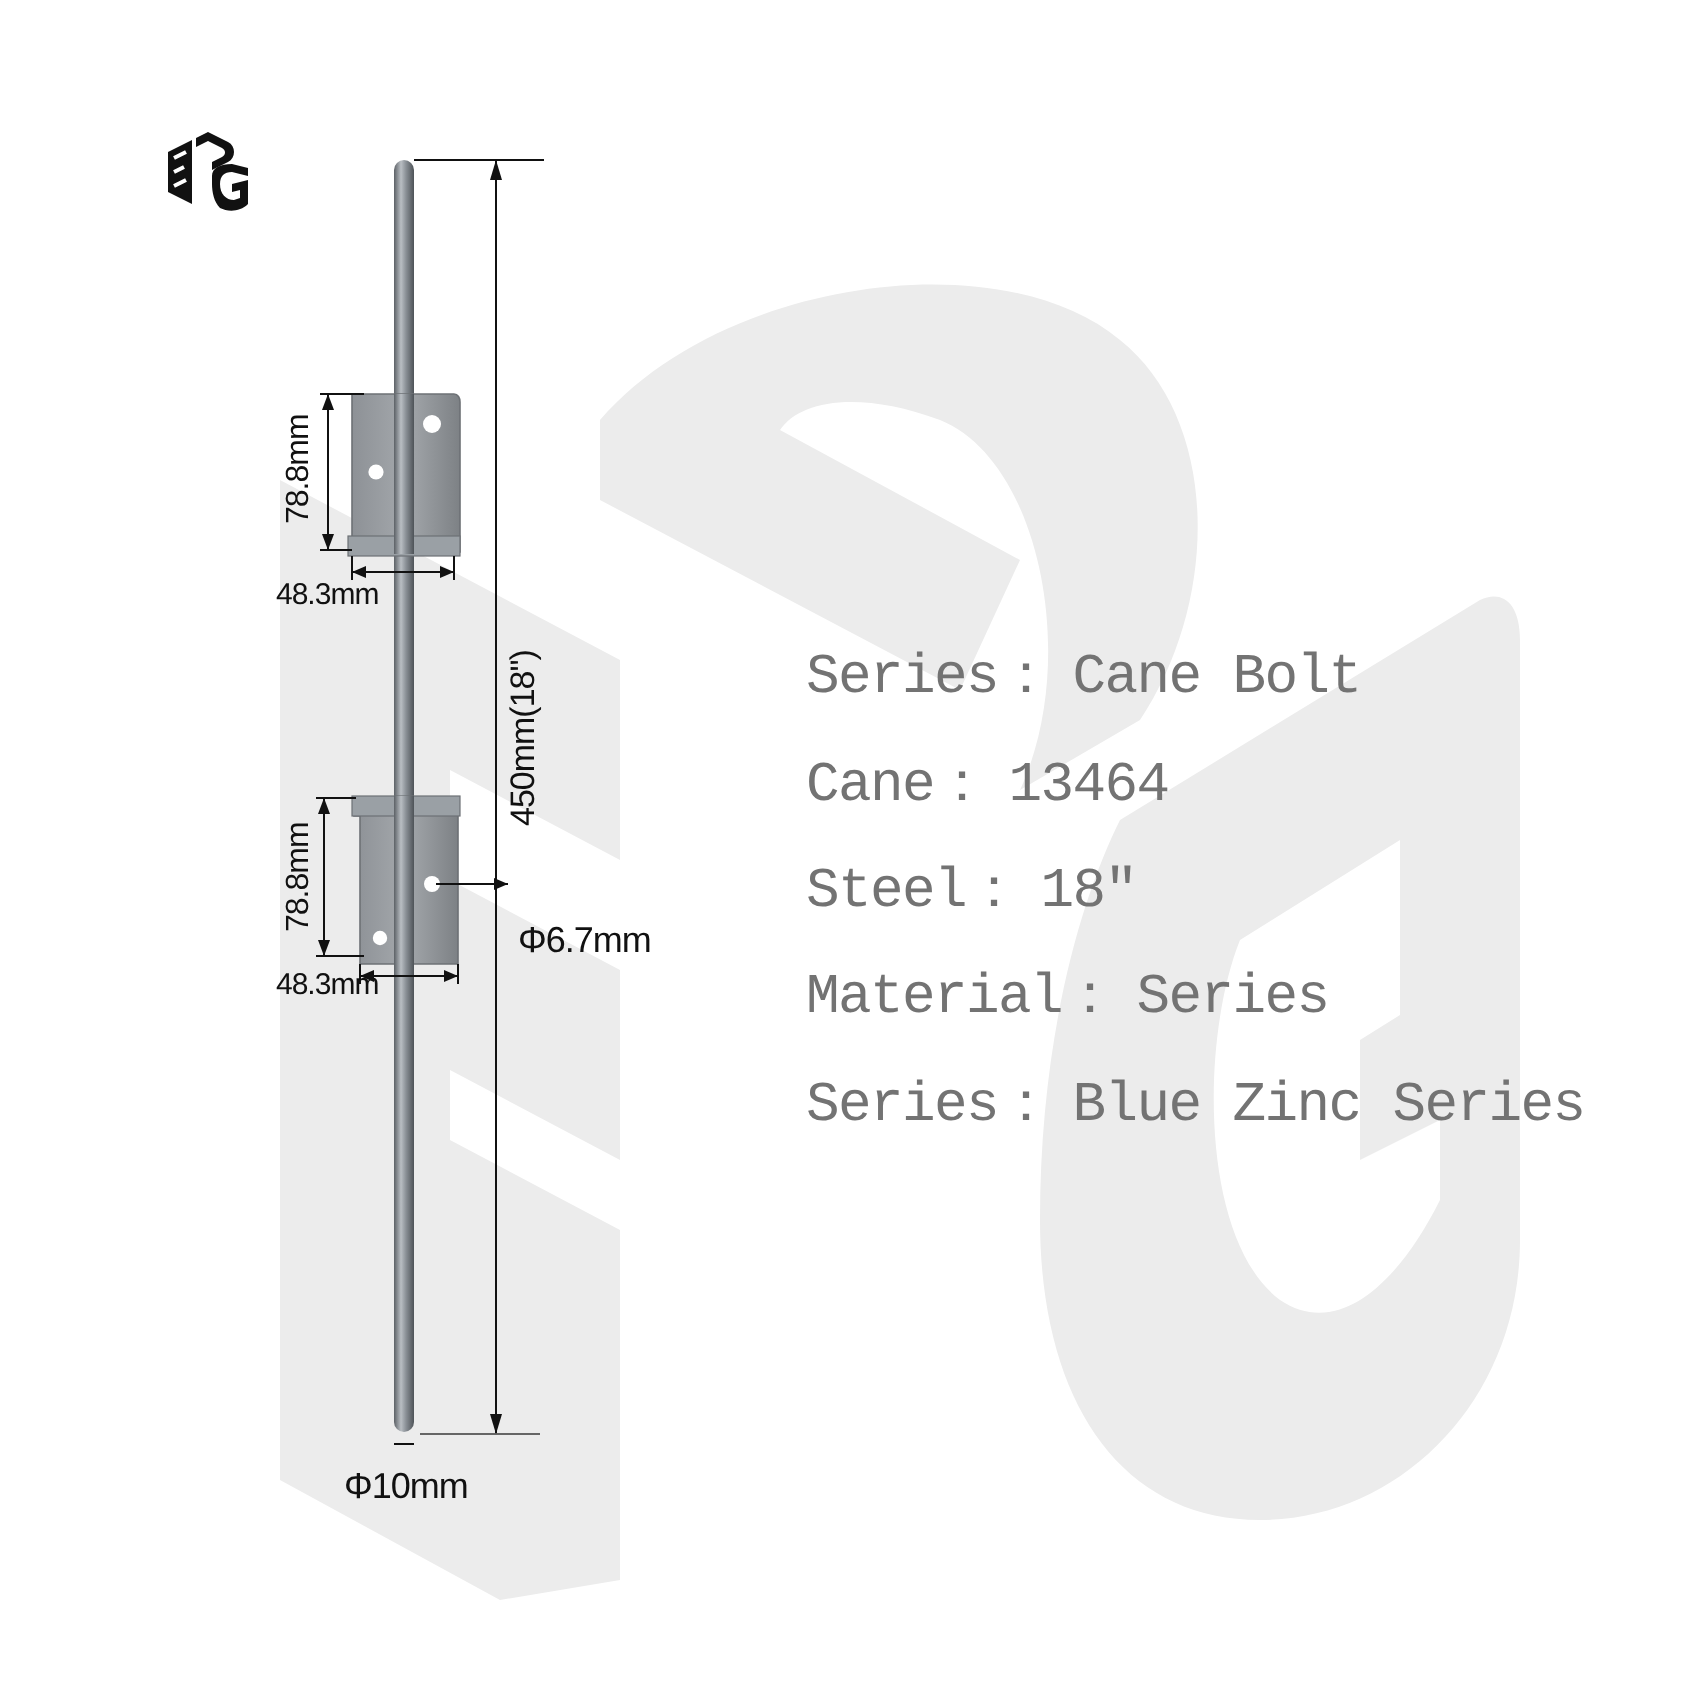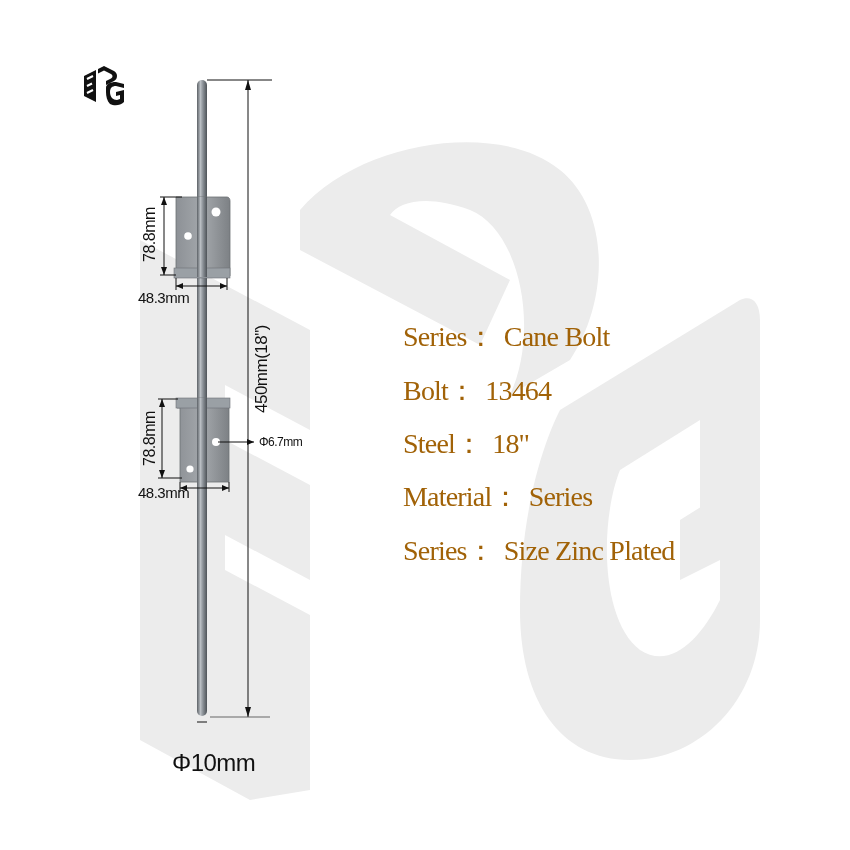--- a/index.html
+++ b/index.html
@@ -1,21 +1,21 @@
 <!DOCTYPE html>
 <html><head>
 <meta charset="utf-8">
 <style>
   html, body { margin: 0; padding: 0; background: #ffffff; }
   body { width: 850px; height: 850px; position: relative; overflow: hidden; }
   .abs { position: absolute; }
   .watermark { position: absolute; left: 0; top: 0; width: 850px; height: 850px; }
   .dim-text { font-family: "Liberation Sans", sans-serif; color: #111; font-size: 15px; white-space: nowrap; letter-spacing: -0.5px; }
   .dim-text-v { transform: rotate(-90deg); transform-origin: left top; }
-  .spec { position: absolute; left: 403px; font-family: Liberation Serif, serif; font-size: 28px; color: #a16207; white-space: nowrap; letter-spacing: -0.8px; }
+  .spec { position: absolute; left: 403px; font-family: Liberation Mono, monospace; font-size: 28px; color: #737373; white-space: nowrap; letter-spacing: -0.8px; }
   .spec .sep { margin-right: 10px; }
 </style>
 </head>
 <body>
 
 <svg class="watermark" viewBox="0 0 850 850">
   <g fill="#ececec">
 
     <polygon points="140,240 310,330 310,430 225,385 225,440 310,485 310,580 225,535 225,570 310,615 310,790 250,800 140,740"></polygon>
 
@@ -106,21 +106,21 @@
     <polygon points="180,488 187,485 187,491"></polygon>
     <polygon points="229,488 222,485 222,491"></polygon>
     <polygon points="254,442 247,439 247,445"></polygon>
   </g>
 </svg>
 
 <div class="abs dim-text dim-text-v" style="left:141px;top:262px;font-size:16px">78.8mm</div>
 <div class="abs dim-text" style="left:138px;top:289px">48.3mm</div>
 <div class="abs dim-text dim-text-v" style="left:252px;top:413px;font-size:17px">450mm(18")</div>
 <div class="abs dim-text dim-text-v" style="left:141px;top:466px;font-size:16px">78.8mm</div>
-<div class="abs dim-text" style="left:259px;top:435px;font-size:12px">Φ6.7mm</div>
+<div class="abs dim-text" style="left:259px;top:460px;font-size:18px">Φ6.7mm</div>
 <div class="abs dim-text" style="left:138px;top:484px">48.3mm</div>
-<div class="abs dim-text" style="left:172px;top:749px;font-size:24px">Φ10mm</div>
+<div class="abs dim-text" style="left:172px;top:733px;font-size:18px">Φ10mm</div>
 
 <div class="spec" style="top:318px"><span>Series</span><span class="sep">：</span><span>Cane Bolt</span></div>
-<div class="spec" style="top:372px"><span>Bolt</span><span class="sep">：</span><span>13464</span></div>
+<div class="spec" style="top:372px"><span>Cane</span><span class="sep">：</span><span>13464</span></div>
 <div class="spec" style="top:425px"><span>Steel</span><span class="sep">：</span><span>18"</span></div>
 <div class="spec" style="top:478px"><span>Material</span><span class="sep">：</span><span>Series</span></div>
-<div class="spec" style="top:532px"><span>Series</span><span class="sep">：</span><span>Size Zinc Plated</span></div>
+<div class="spec" style="top:532px"><span>Series</span><span class="sep">：</span><span>Blue Zinc Series</span></div>
 
 </body></html>

